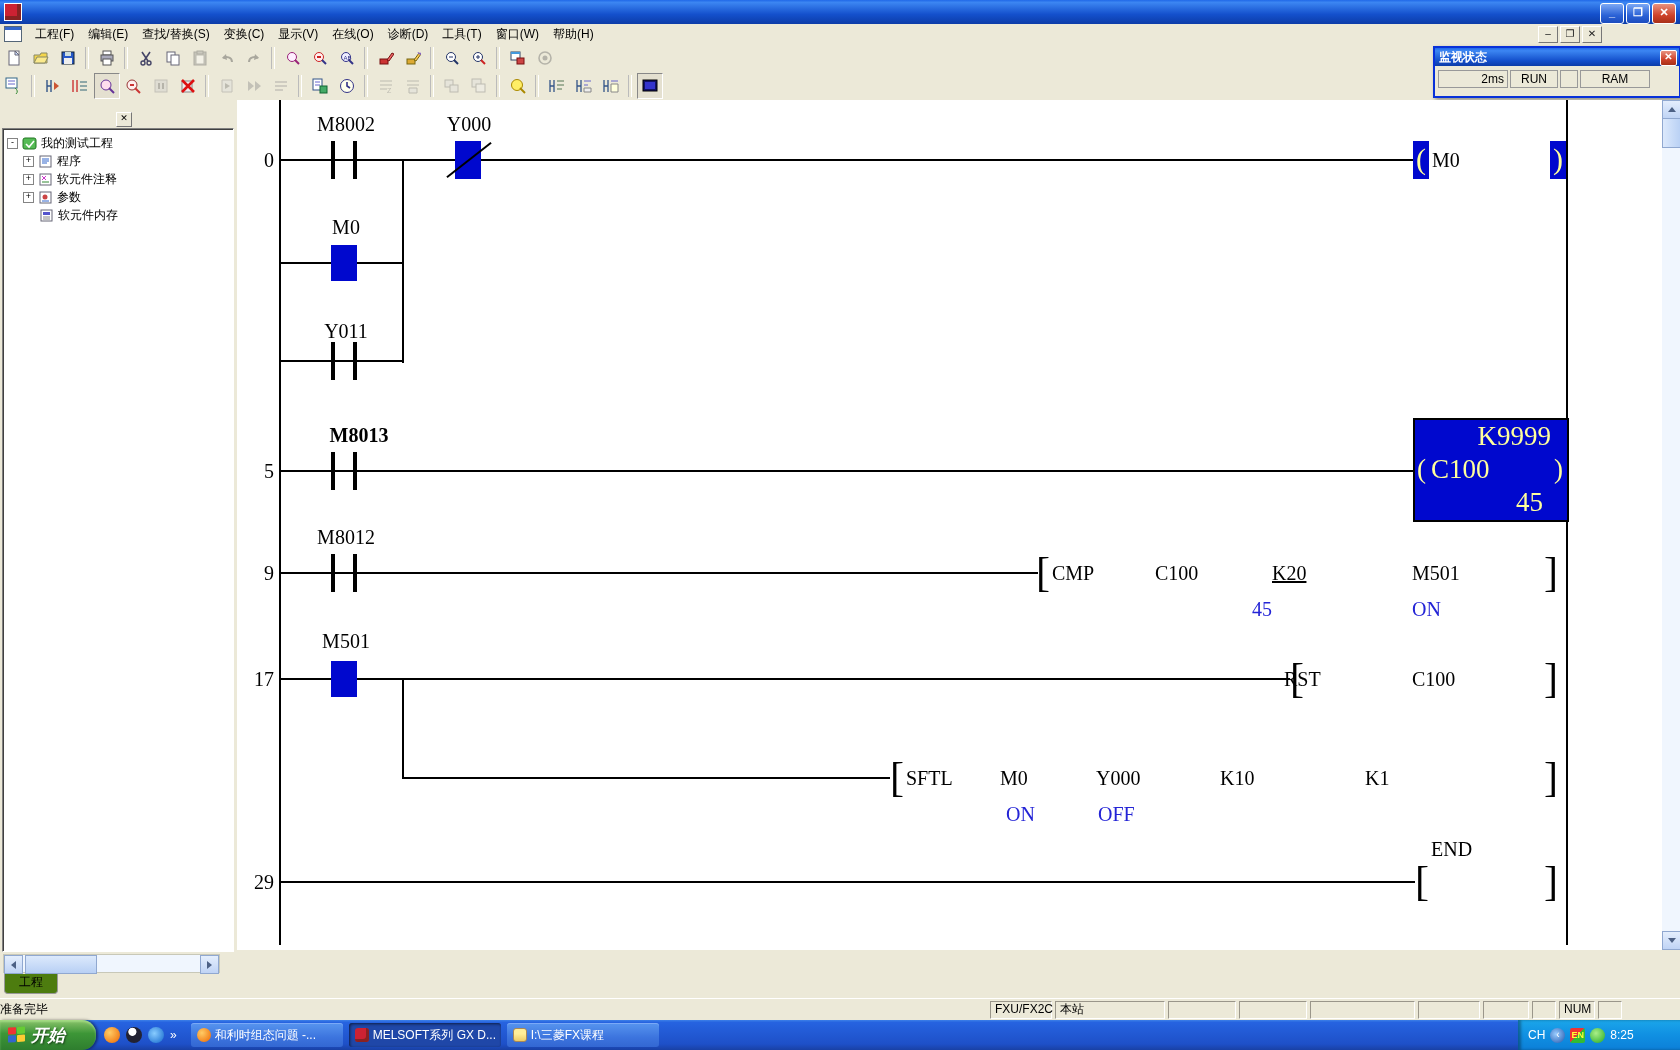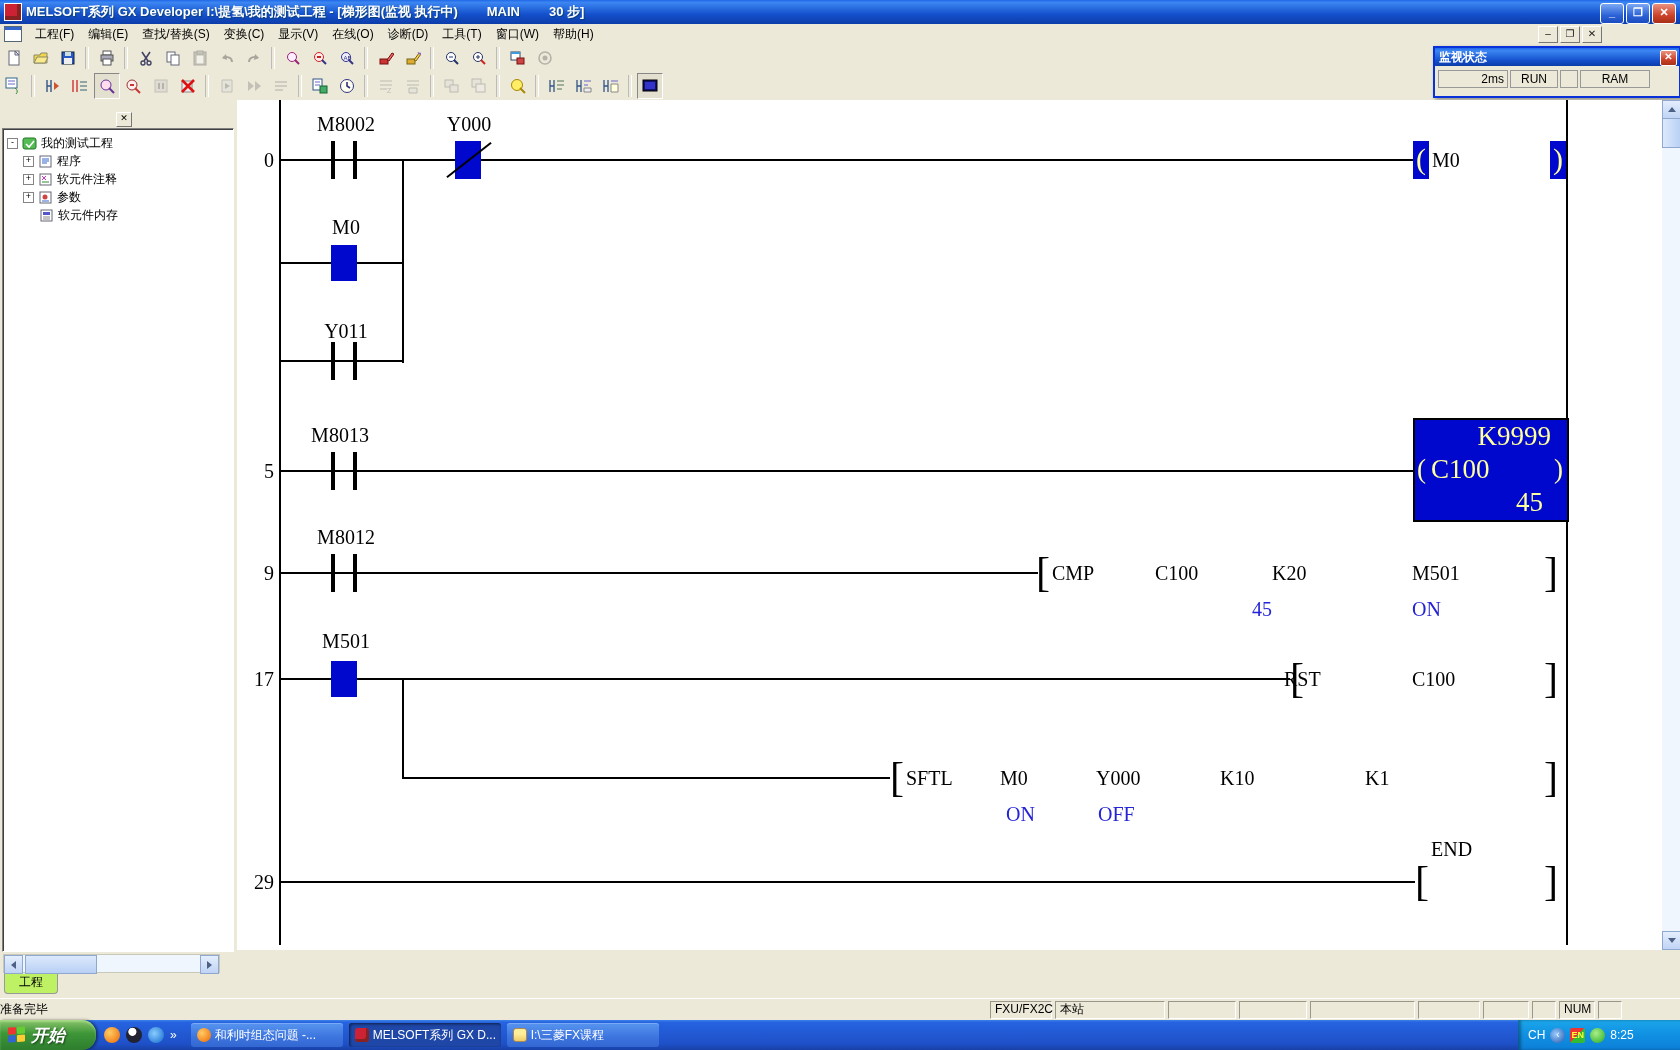--- a/index.html
+++ b/index.html
@@ -52,21 +52,21 @@
   .treebox{position:absolute;left:2px;top:28px;width:230px;height:822px;background:#fff;
     border:1px solid;border-color:#808080 #fff #fff #808080;box-shadow:inset 1px 1px 0 #404040;}
   .trow{position:absolute;height:16px;display:flex;align-items:center;white-space:nowrap;font-size:12px;}
   .ebox{width:9px;height:9px;border:1px solid #848484;background:#fff;font-size:9px;line-height:7px;
     text-align:center;margin-right:4px;color:#000;}
   .ticon{width:15px;height:13px;margin-right:4px;}
   .hsb{position:absolute;left:3px;top:854px;width:215px;height:17px;background:#F0F6FE;border:1px solid #c8c8b8;display:flex;}
   .sbtn{width:17px;height:100%;background:linear-gradient(180deg,#E4EEFD,#C0D4F5);border:1px solid #90A8D0;
     display:flex;align-items:center;justify-content:center;}
   .hthumb{width:70px;height:100%;background:linear-gradient(180deg,#DCE9FC,#B8D0F4);border:1px solid #90A8D0;margin-left:2px;}
-  .ptab{position:absolute;left:4px;top:874px;width:52px;height:19px;background:#bef264;
+  .ptab{position:absolute;left:4px;top:874px;width:52px;height:19px;background:#4d7c0f;
     border:1px solid #999;border-top:none;border-radius:0 0 4px 4px;text-align:center;line-height:17px;}
   .tri{width:0;height:0;}
   
   .ladder{position:absolute;left:237px;top:100px;width:1425px;height:850px;background:#fff;overflow:hidden;}
   .vsb{position:absolute;left:1662px;top:100px;width:18px;height:850px;background:#F0F6FE;}
   .vsb .sbtn{width:18px;height:17px;}
   .vthumb{position:absolute;left:0;top:18px;width:18px;height:28px;
     background:linear-gradient(90deg,#DCE9FC,#B8D0F4);border:1px solid #90A8D0;}
   .hl{position:absolute;height:2px;background:#000;}
   .vl{position:absolute;width:2px;background:#000;}
@@ -113,21 +113,20 @@
     box-shadow:inset 3px 0 3px #0005;display:flex;align-items:center;gap:5px;padding-left:10px;box-sizing:border-box;color:#fff;}
   .trayicn{width:15px;height:15px;border-radius:8px;}
 </style>
 </head>
 <body>
 
 <div class="app">
 
   <div class="titlebar">
     <div class="appicon"></div>
-    <span class="title-text">MELSOFT系列 GX Developer I:\提氢\我的测试工程 - [梯形图(监视 执行中)        MAIN        30 步]</span>
     <div class="winbtns">
       <div class="wbtn">_</div>
       <div class="wbtn">❐</div>
       <div class="wbtn close">✕</div>
     </div>
   </div>
 
   <div class="menubar">
     <div class="mdi-icon"></div>
     <span class="menu-item">工程(F)</span>
@@ -519,21 +518,21 @@
     <div class="onrect" style="left:1413px;top:141px;width:16px;height:38px;">
         <span class="par">(</span>
       </div>
     <span class="lt" style="left:1432px;top:145px;">M0</span>
     <div class="onrect" style="left:1550px;top:141px;width:16px;height:38px;">
         <span class="par">)</span>
       </div>
 
     <span class="lt st" style="left:214px;top:456px;">5</span>
     <div class="hl" style="left:279px;top:470px;width:1136px;"></div>
-    <span class="lt c" style="left:340px;top:420px;">M8013</span>
+    <span class="lt c" style="left:359px;top:420px;font-weight:bold;">M8013</span>
     <div class="no" style="left:331px;top:452px;">
         <i class="l"></i>
         <i class="r"></i>
       </div>
 
     <div class="cntbox">
       <div class="cntrow" style="text-align:right;padding-right:16px;">K9999</div>
       <div class="cntrow">
         <span style="position:absolute;left:2px;">(</span>
         <span style="position:absolute;left:16px;">C100</span>
@@ -545,21 +544,21 @@
     <span class="lt st" style="left:214px;top:558px;">9</span>
     <div class="hl" style="left:279px;top:572px;width:759px;"></div>
     <span class="lt c" style="left:346px;top:522px;">M8012</span>
     <div class="no" style="left:331px;top:554px;">
         <i class="l"></i>
         <i class="r"></i>
       </div>
     <span class="bk" style="left:1036px;top:551px;">[</span>
     <span class="lt" style="left:1052px;top:558px;">CMP</span>
     <span class="lt" style="left:1155px;top:558px;">C100</span>
-    <span class="lt" style="left:1272px;top:558px;">K20</span>
+    <span class="lt" style="left:1272px;top:558px;text-decoration:underline;">K20</span>
     <span class="lt" style="left:1412px;top:558px;">M501</span>
     <span class="bk" style="left:1544px;top:551px;">]</span>
     <span class="lt lv" style="left:1252px;top:594px;">45</span>
     <span class="lt lv" style="left:1412px;top:594px;">ON</span>
 
     <span class="lt st" style="left:214px;top:664px;">17</span>
     <div class="hl" style="left:279px;top:678px;width:1011px;"></div>
     <span class="lt c" style="left:346px;top:626px;">M501</span>
     <div class="onrect" style="left:331px;top:661px;width:26px;height:36px;"></div>
     <span class="bk" style="left:1290px;top:657px;">[</span>

